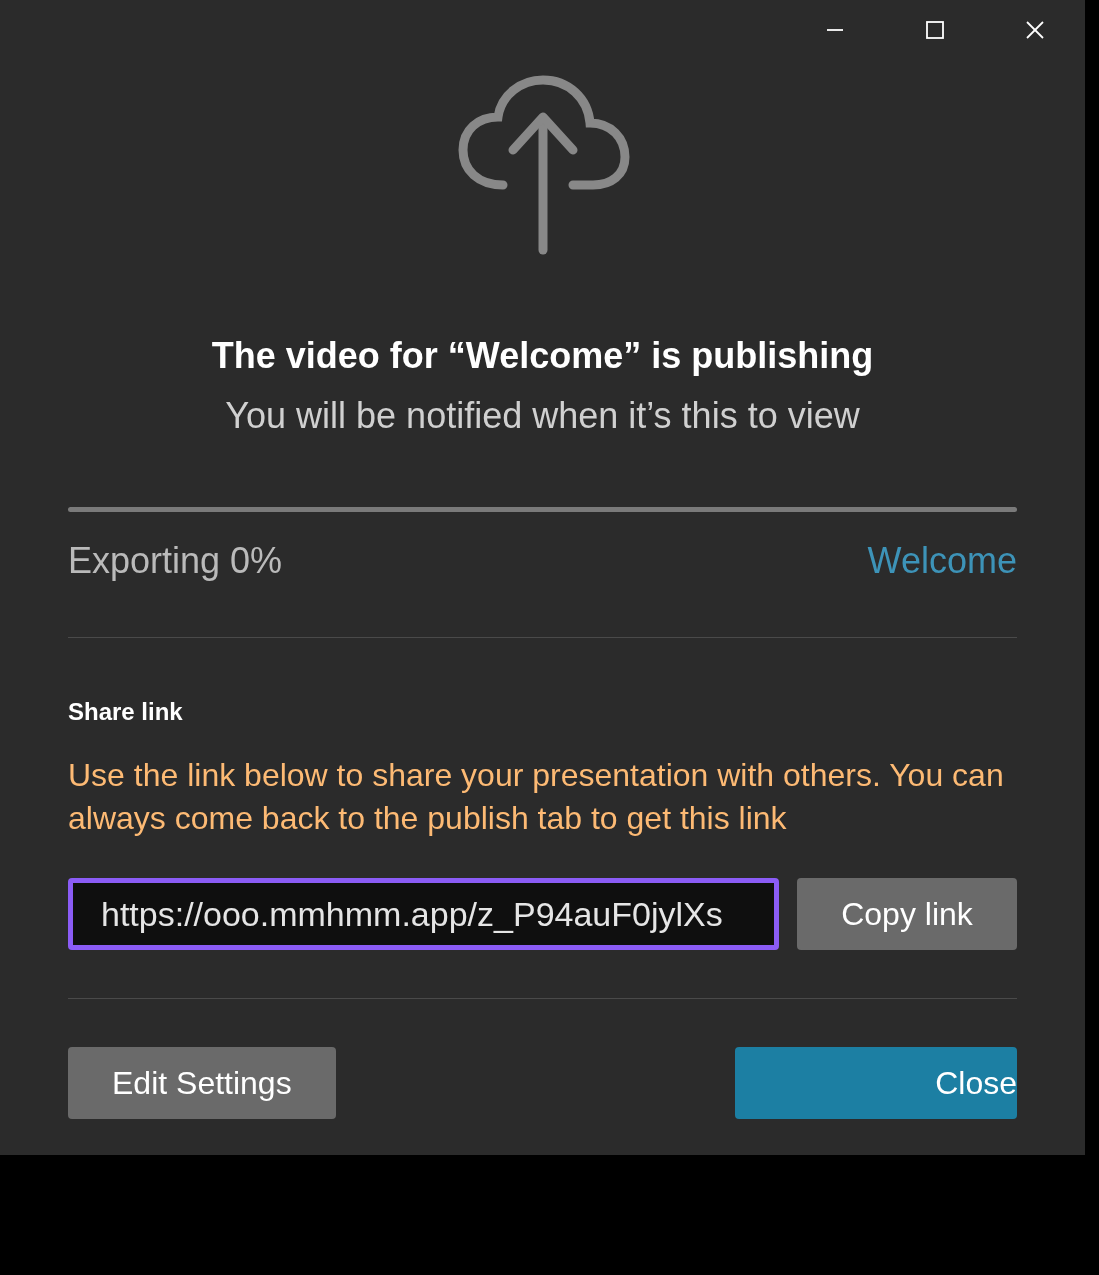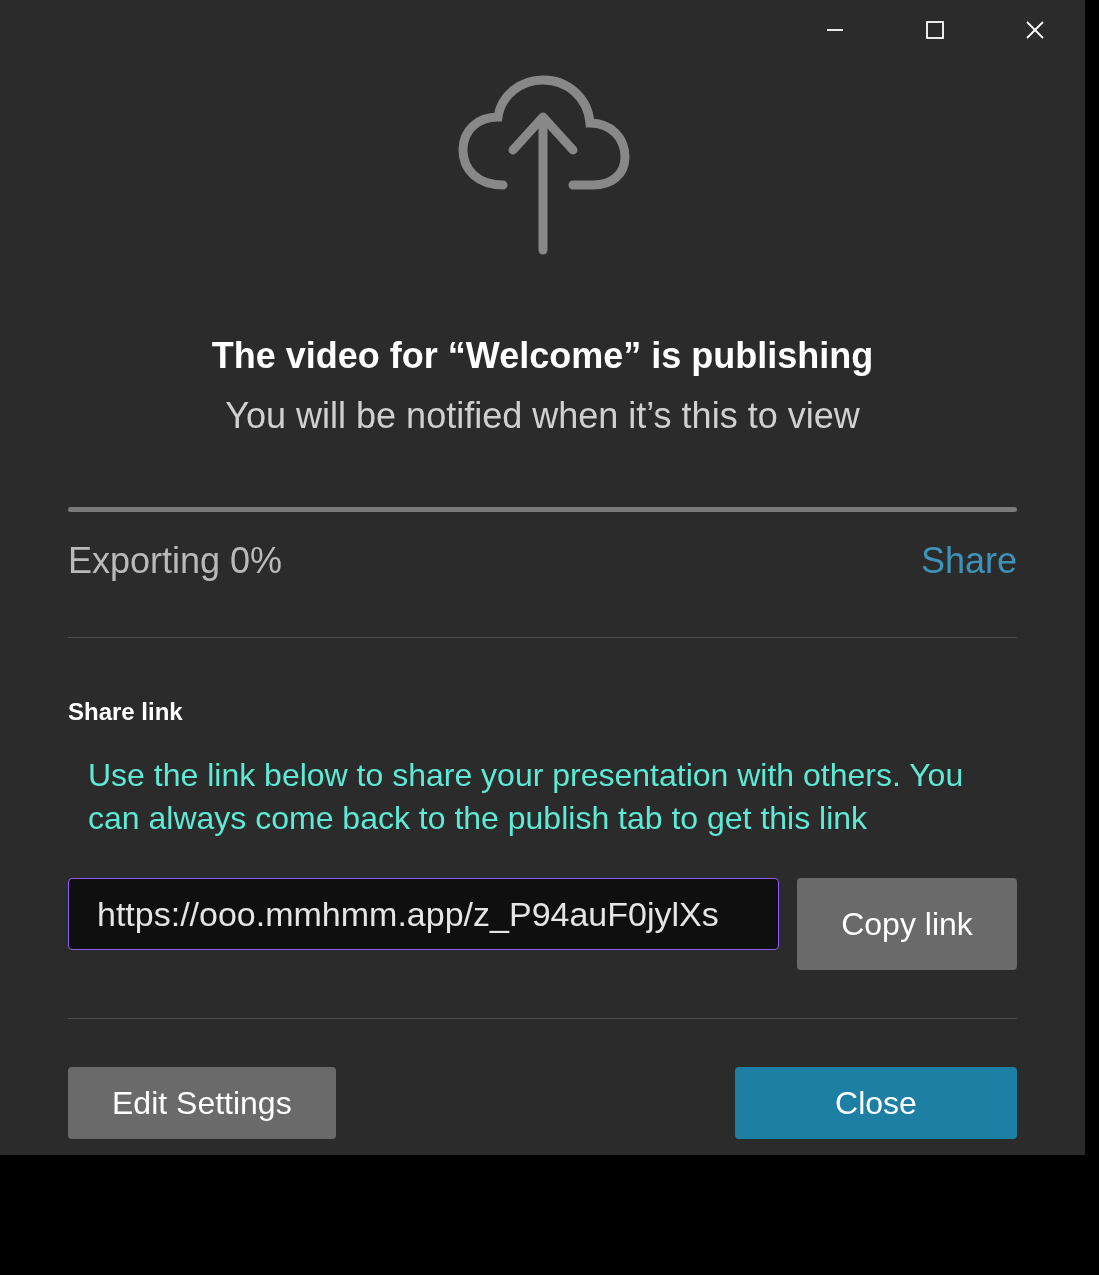--- a/index.html
+++ b/index.html
@@ -95,53 +95,52 @@
       width: 100%;
       margin-top: 60px;
     }
     .share-heading {
       color: #ffffff;
       font-size: 24px;
       font-weight: 600;
       margin-bottom: 28px;
     }
     .share-description {
-      color: #5eead4;
+      color: #fdba74;
       font-size: 32px;
       font-weight: 400;
       line-height: 1.35;
       margin-bottom: 38px;
-      margin-left: 20px;
     }
     .link-row {
       display: flex;
       gap: 18px;
       margin-bottom: 48px;
     }
     .link-input {
       flex: 1;
       background: #0f0f0f;
-      border: 1px solid #8b5cf6;
+      border: 5px solid #8b5cf6;
       border-radius: 4px;
       color: #e5e5e5;
       font-size: 34px;
       font-family: inherit;
       padding: 16px 28px;
       height: 72px;
       outline: none;
     }
     .copy-button {
       background: #6a6a6a;
       border: none;
       border-radius: 4px;
       color: #ffffff;
       font-size: 32px;
       font-family: inherit;
       padding: 0 36px;
-      height: 92px;
+      height: 72px;
       cursor: pointer;
       min-width: 220px;
     }
     .footer-buttons {
       width: 100%;
       display: flex;
       justify-content: space-between;
       margin-top: 48px;
     }
     .edit-settings-button {
@@ -158,20 +157,21 @@
     .close-button {
       background: #1c7fa3;
       border: none;
       border-radius: 4px;
       color: #ffffff;
       font-size: 32px;
       font-family: inherit;
       height: 72px;
       width: 282px;
       cursor: pointer;
+      text-align: right;
     }
     .right-edge {
       position: absolute;
       top: 0;
       right: 0;
       width: 14px;
       height: 100%;
       background: #000000;
     }
     .bottom-edge {
@@ -233,21 +233,21 @@
       </svg>
     </div>
 
     <div class="title">The video for “Welcome” is publishing</div>
     <div class="subtitle">You will be notified when it’s this to view</div>
 
     <div class="progress-bar"></div>
 
     <div class="progress-row">
       <div class="progress-text">Exporting 0%</div>
-      <div class="cancel-link">Share</div>
+      <div class="cancel-link">Welcome</div>
     </div>
 
     <div class="divider"></div>
 
     <div class="share-section">
       <div class="share-heading">Share link</div>
       <div class="share-description">Use the link below to share your presentation with others. You can always come back to the publish tab to get this link</div>
 
       <div class="link-row">
         <input class="link-input" type="text" readonly="" value="https://ooo.mmhmm.app/z_P94auF0jylXs" style="">

